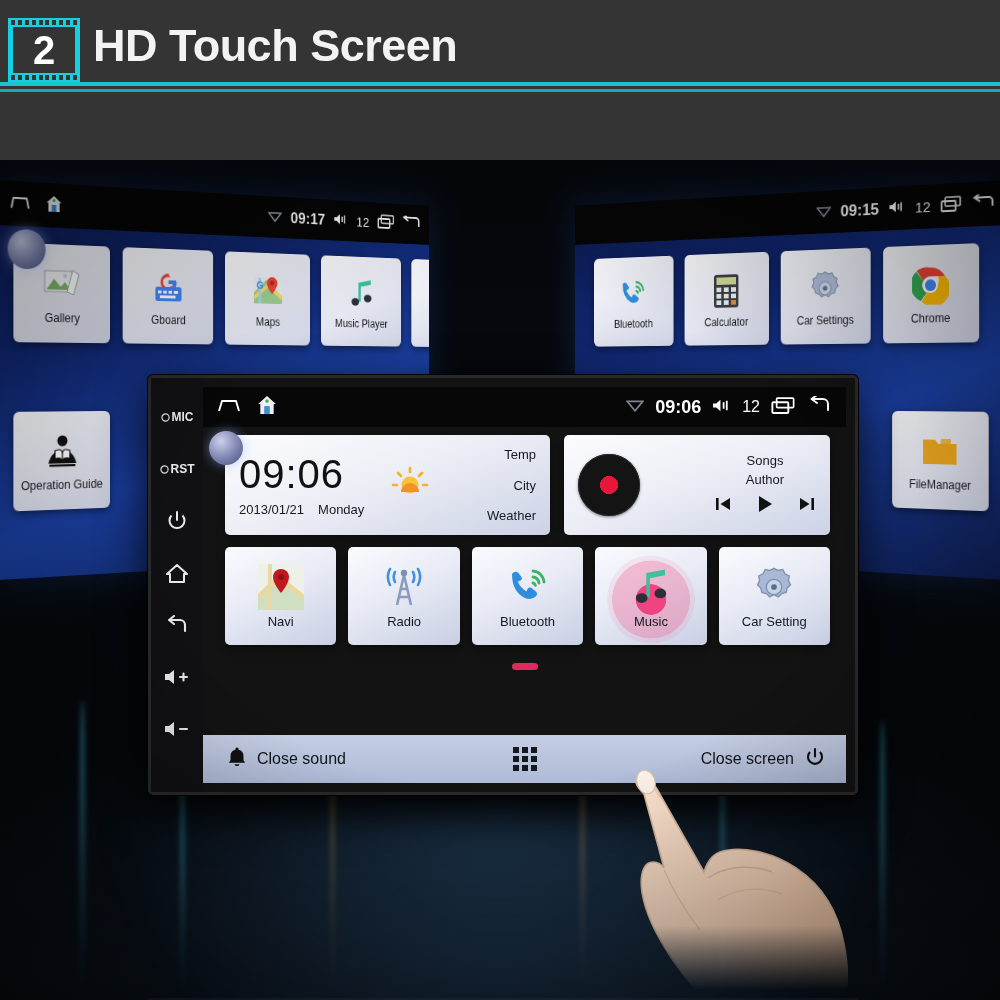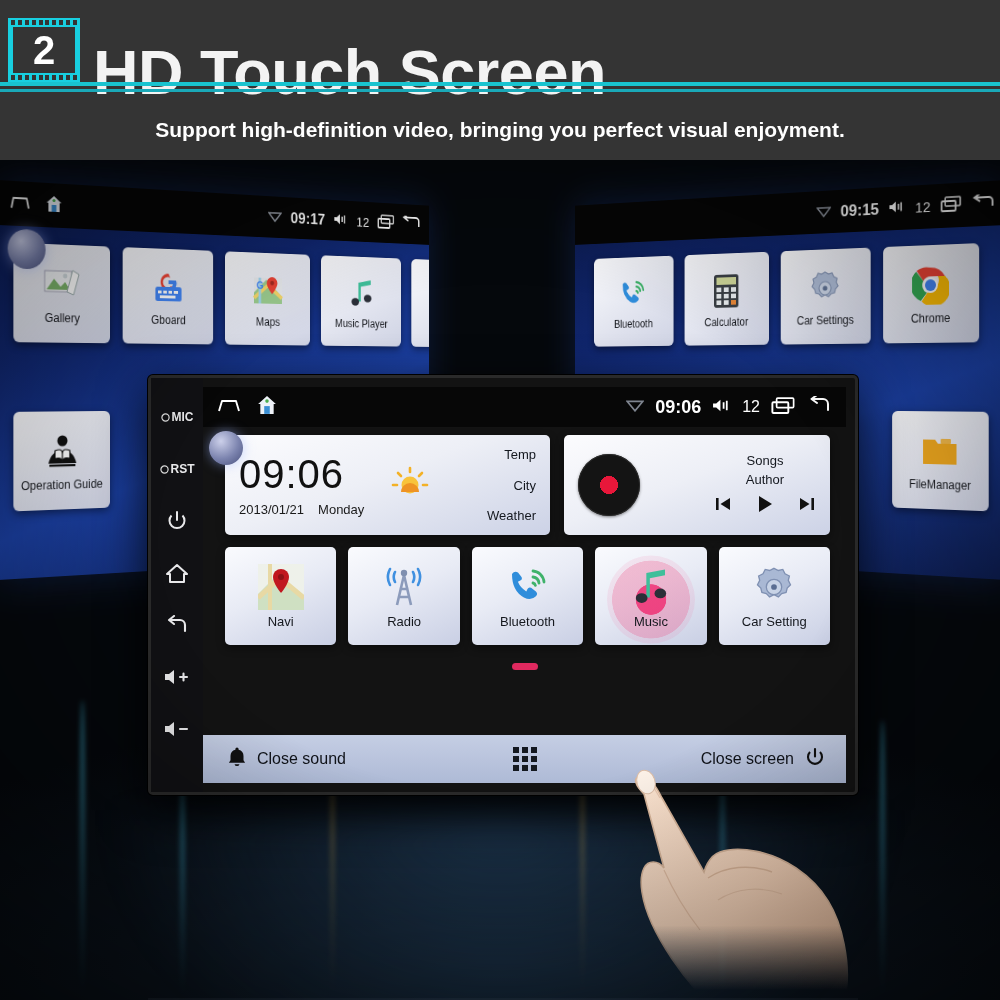--- a/index.html
+++ b/index.html
@@ -37,22 +37,22 @@
   }
   .film-side.l { left:0; }
   .film-side.r { right:0; }
   #badge-num {
     position:absolute; left:5px; top:9px; right:5px; bottom:9px;
     color:#ffffff; font-size:40px; font-weight:bold;
     display:flex; align-items:center; justify-content:center;
     line-height:1;
   }
   #title {
-    position:absolute; left:93px; top:36px;
-    color:#f3f3f3; font-size:63px; font-weight:bold; letter-spacing:-0.5px;
+    position:absolute; left:93px; top:20px;
+    color:#f3f3f3; font-size:45px; font-weight:bold; letter-spacing:-0.5px;
     white-space:nowrap;
   }
   #divider-1 {
     position:absolute; left:0; top:82px; width:1000px; height:4px;
     background:#19c3cf;
   }
   #divider-2 {
     position:absolute; left:0; top:89px; width:1000px; height:3px;
     background:#1aa9b8;
   }
@@ -294,21 +294,20 @@
           <i></i>
           <i></i>
         </span>
     </div>
     <div id="badge-num">2</div>
   </div>
 
   <div id="title">HD Touch Screen</div>
   <div id="divider-1"></div>
   <div id="divider-2"></div>
-  <div id="subtitle">Support high-definition video, bringing you perfect visual enjoyment.</div>
 </div>
 
 <div id="stage">
 
   <div id="floor-glow"></div>
   <div class="streak cyan" style="left:8%;  height:300px;"></div>
   <div class="streak gold" style="left:33%; height:360px;"></div>
   <div class="streak gold" style="left:58%; height:350px;"></div>
   <div class="streak cyan" style="left:72%; height:310px;"></div>
   <div class="streak cyan" style="left:88%; height:280px;"></div>

